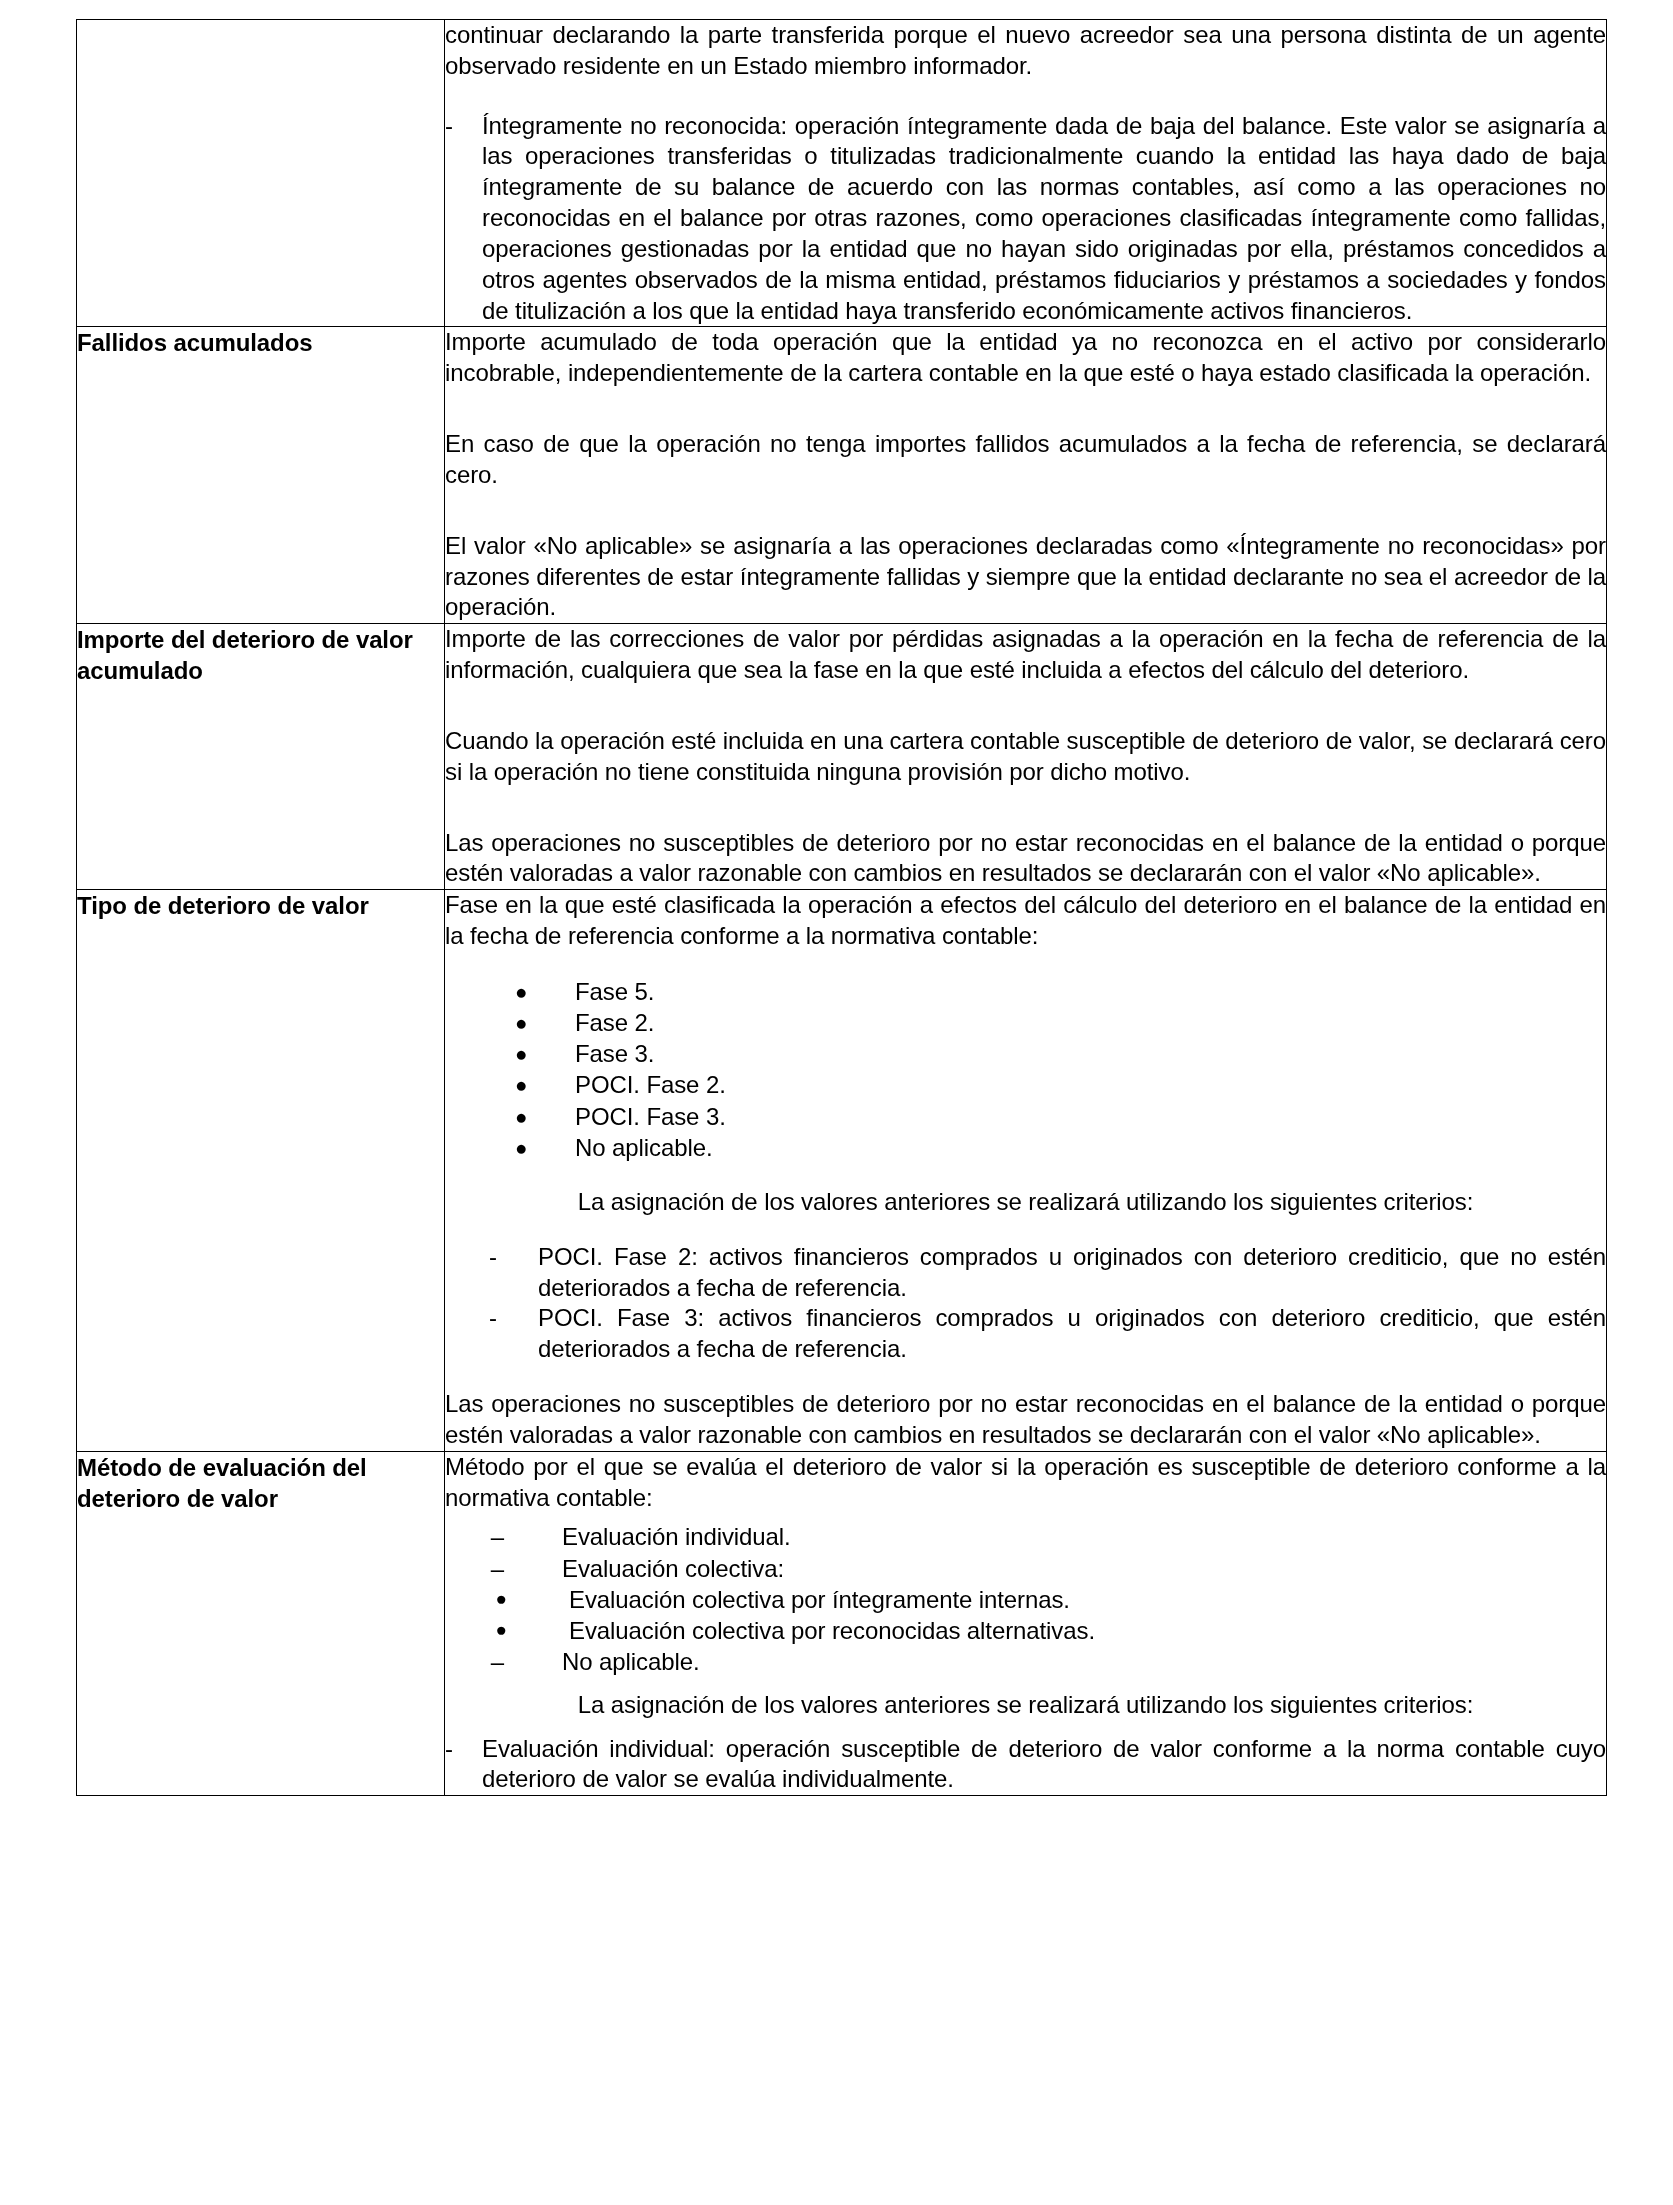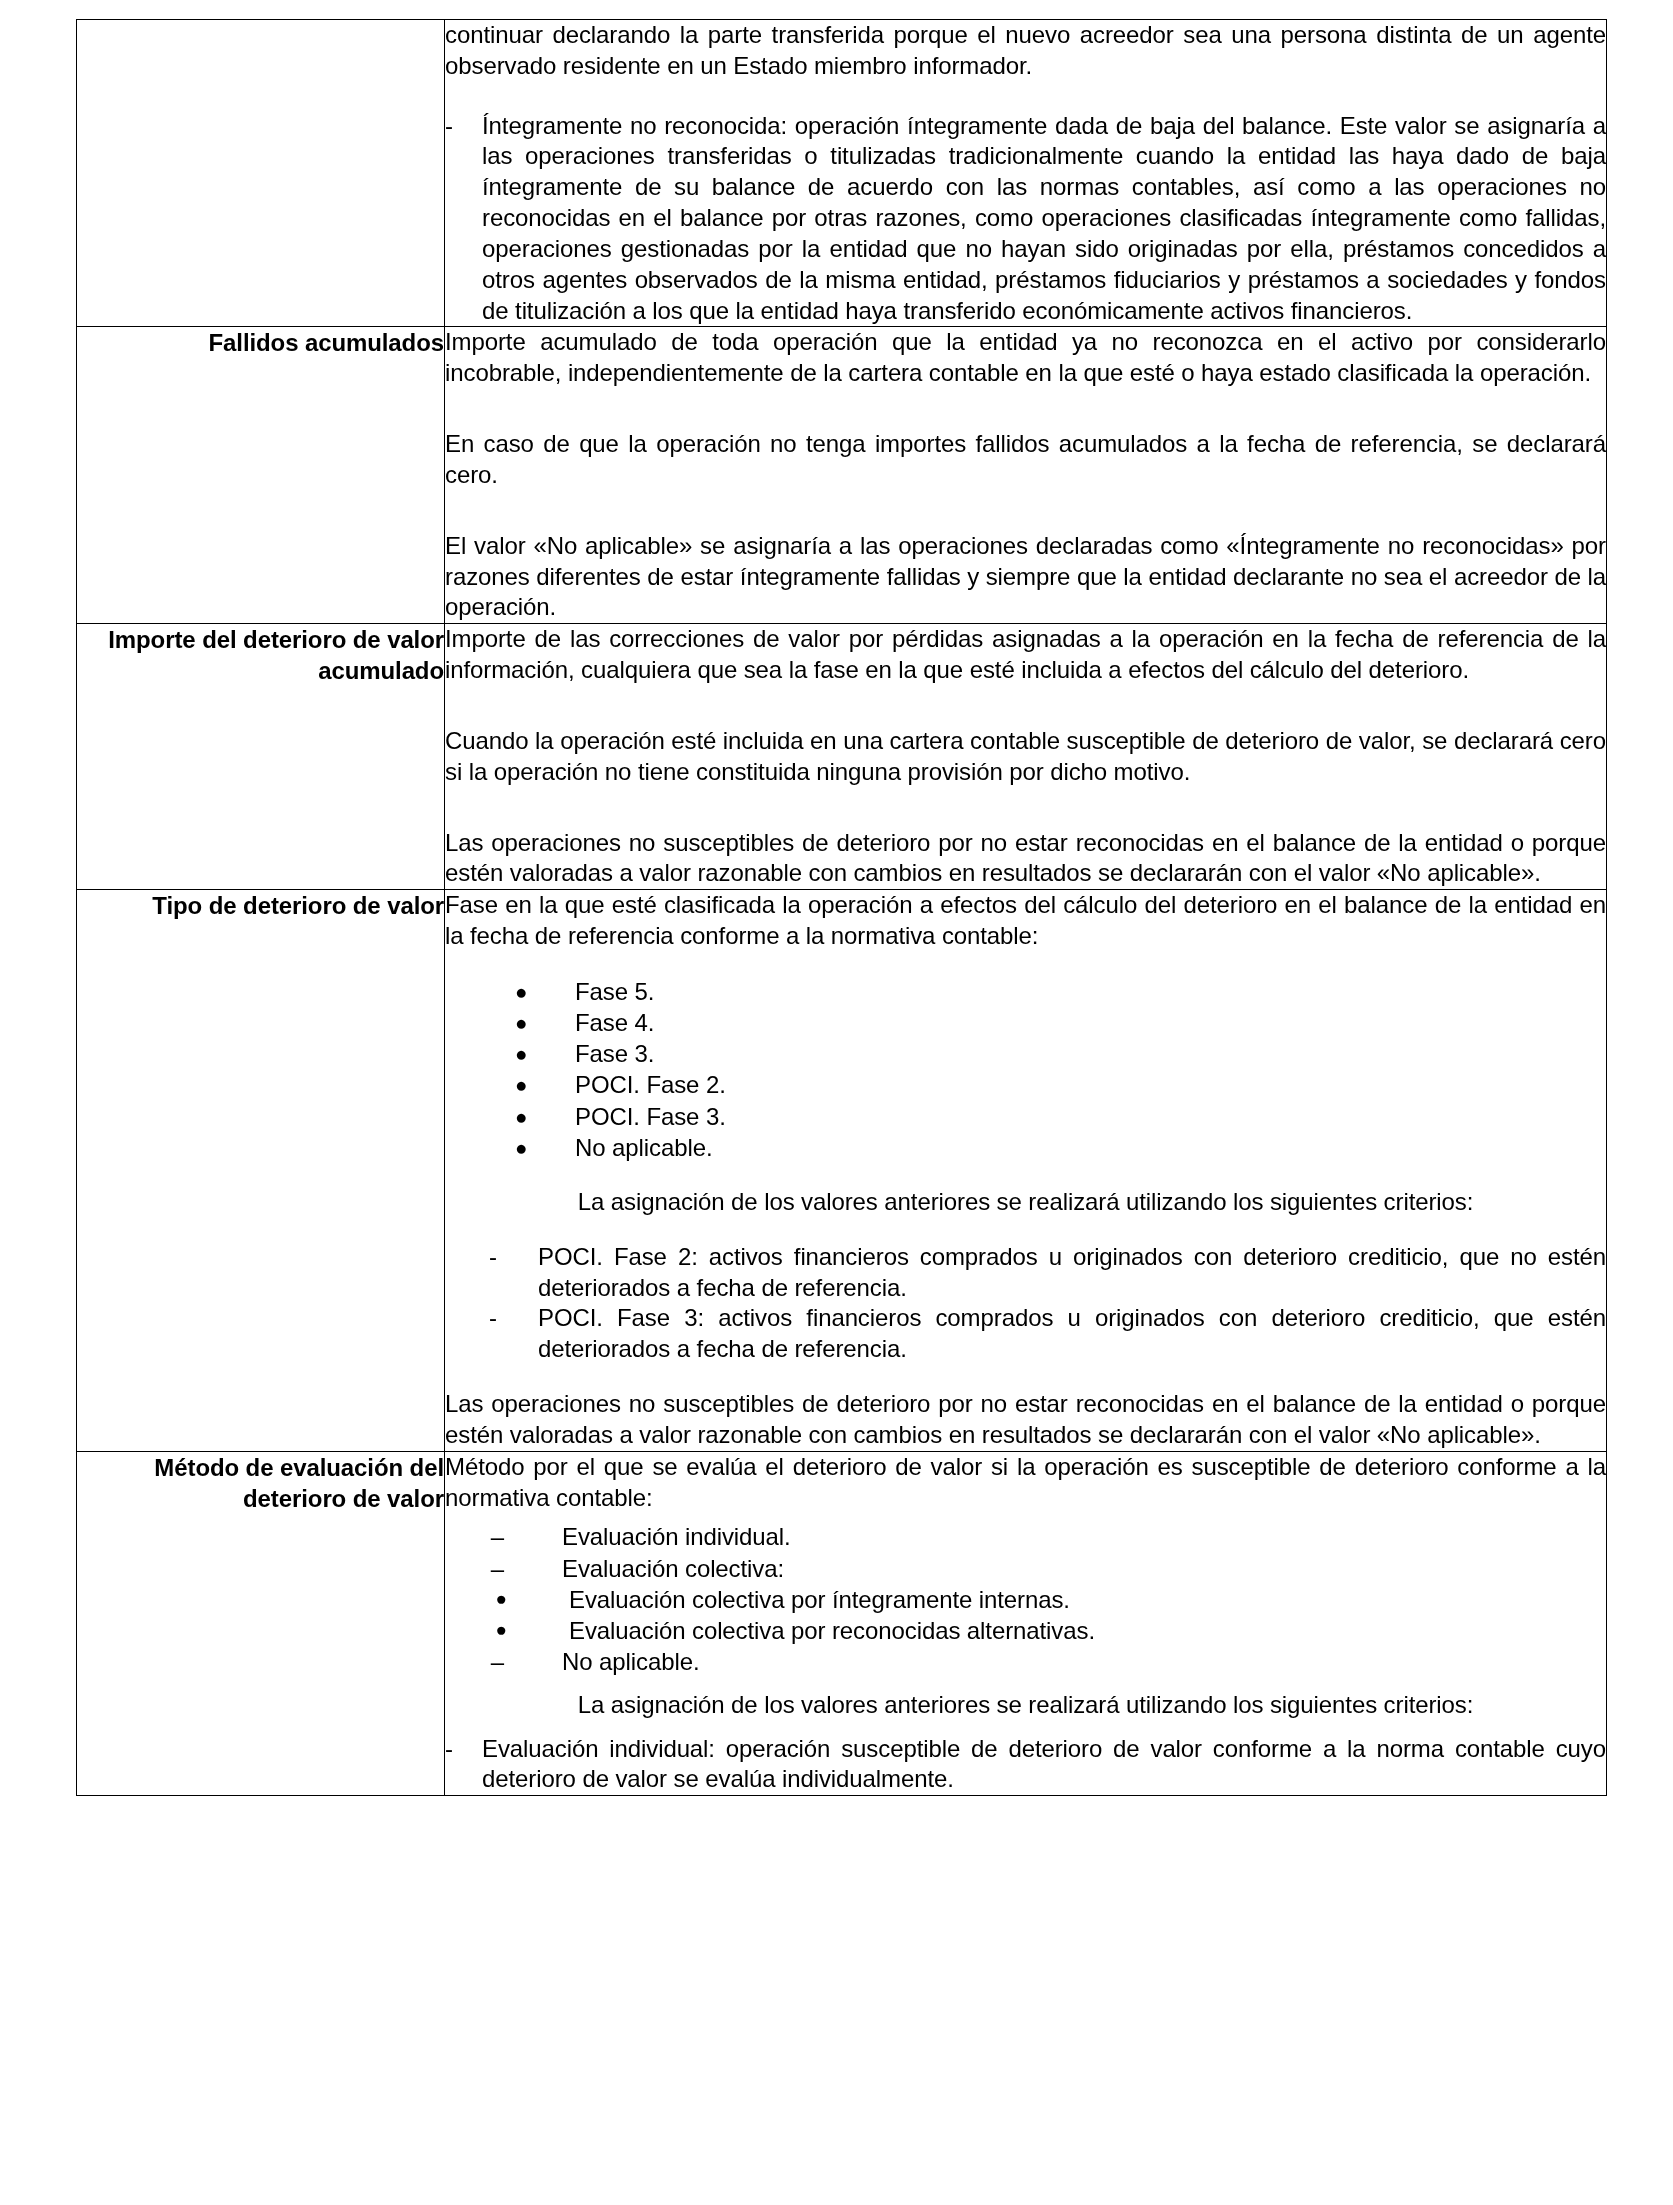--- a/index.html
+++ b/index.html
@@ -36,21 +36,20 @@
     border: 1.6px solid #000000;
     vertical-align: top;
     padding: 0;
   }
 
   col.col-term  { width: 368px; }
   col.col-desc  { width: 1162px; }
 
   td.term-cell {
     padding: 8px 0 8px 14.3px;
-    text-align: right;
   }
   td.desc-cell {
     padding: 6.4px 17.5px 6.4px 16px;
   }
 
   .term-label {
     font-size: 24px;
     font-weight: bold;
     line-height: 1.30;
     letter-spacing: -0.1px;
@@ -234,21 +233,21 @@
         <td class="desc-cell">
           <p class="body">Fase en la que esté clasificada la operación a efectos del cálculo del deterioro en el balance de la entidad en la fecha de referencia conforme a la normativa contable:</p>
           <div class="spacer-30"></div>
           <ul class="bullet-list">
             <li>
               <span class="marker">●</span>
               <span>Fase 5.</span>
             </li>
             <li>
               <span class="marker">●</span>
-              <span>Fase 4.</span>
+              <span>Fase 2.</span>
             </li>
             <li>
               <span class="marker">●</span>
               <span>Fase 3.</span>
             </li>
             <li>
               <span class="marker">●</span>
               <span>POCI. Fase 2.</span>
             </li>
             <li>

